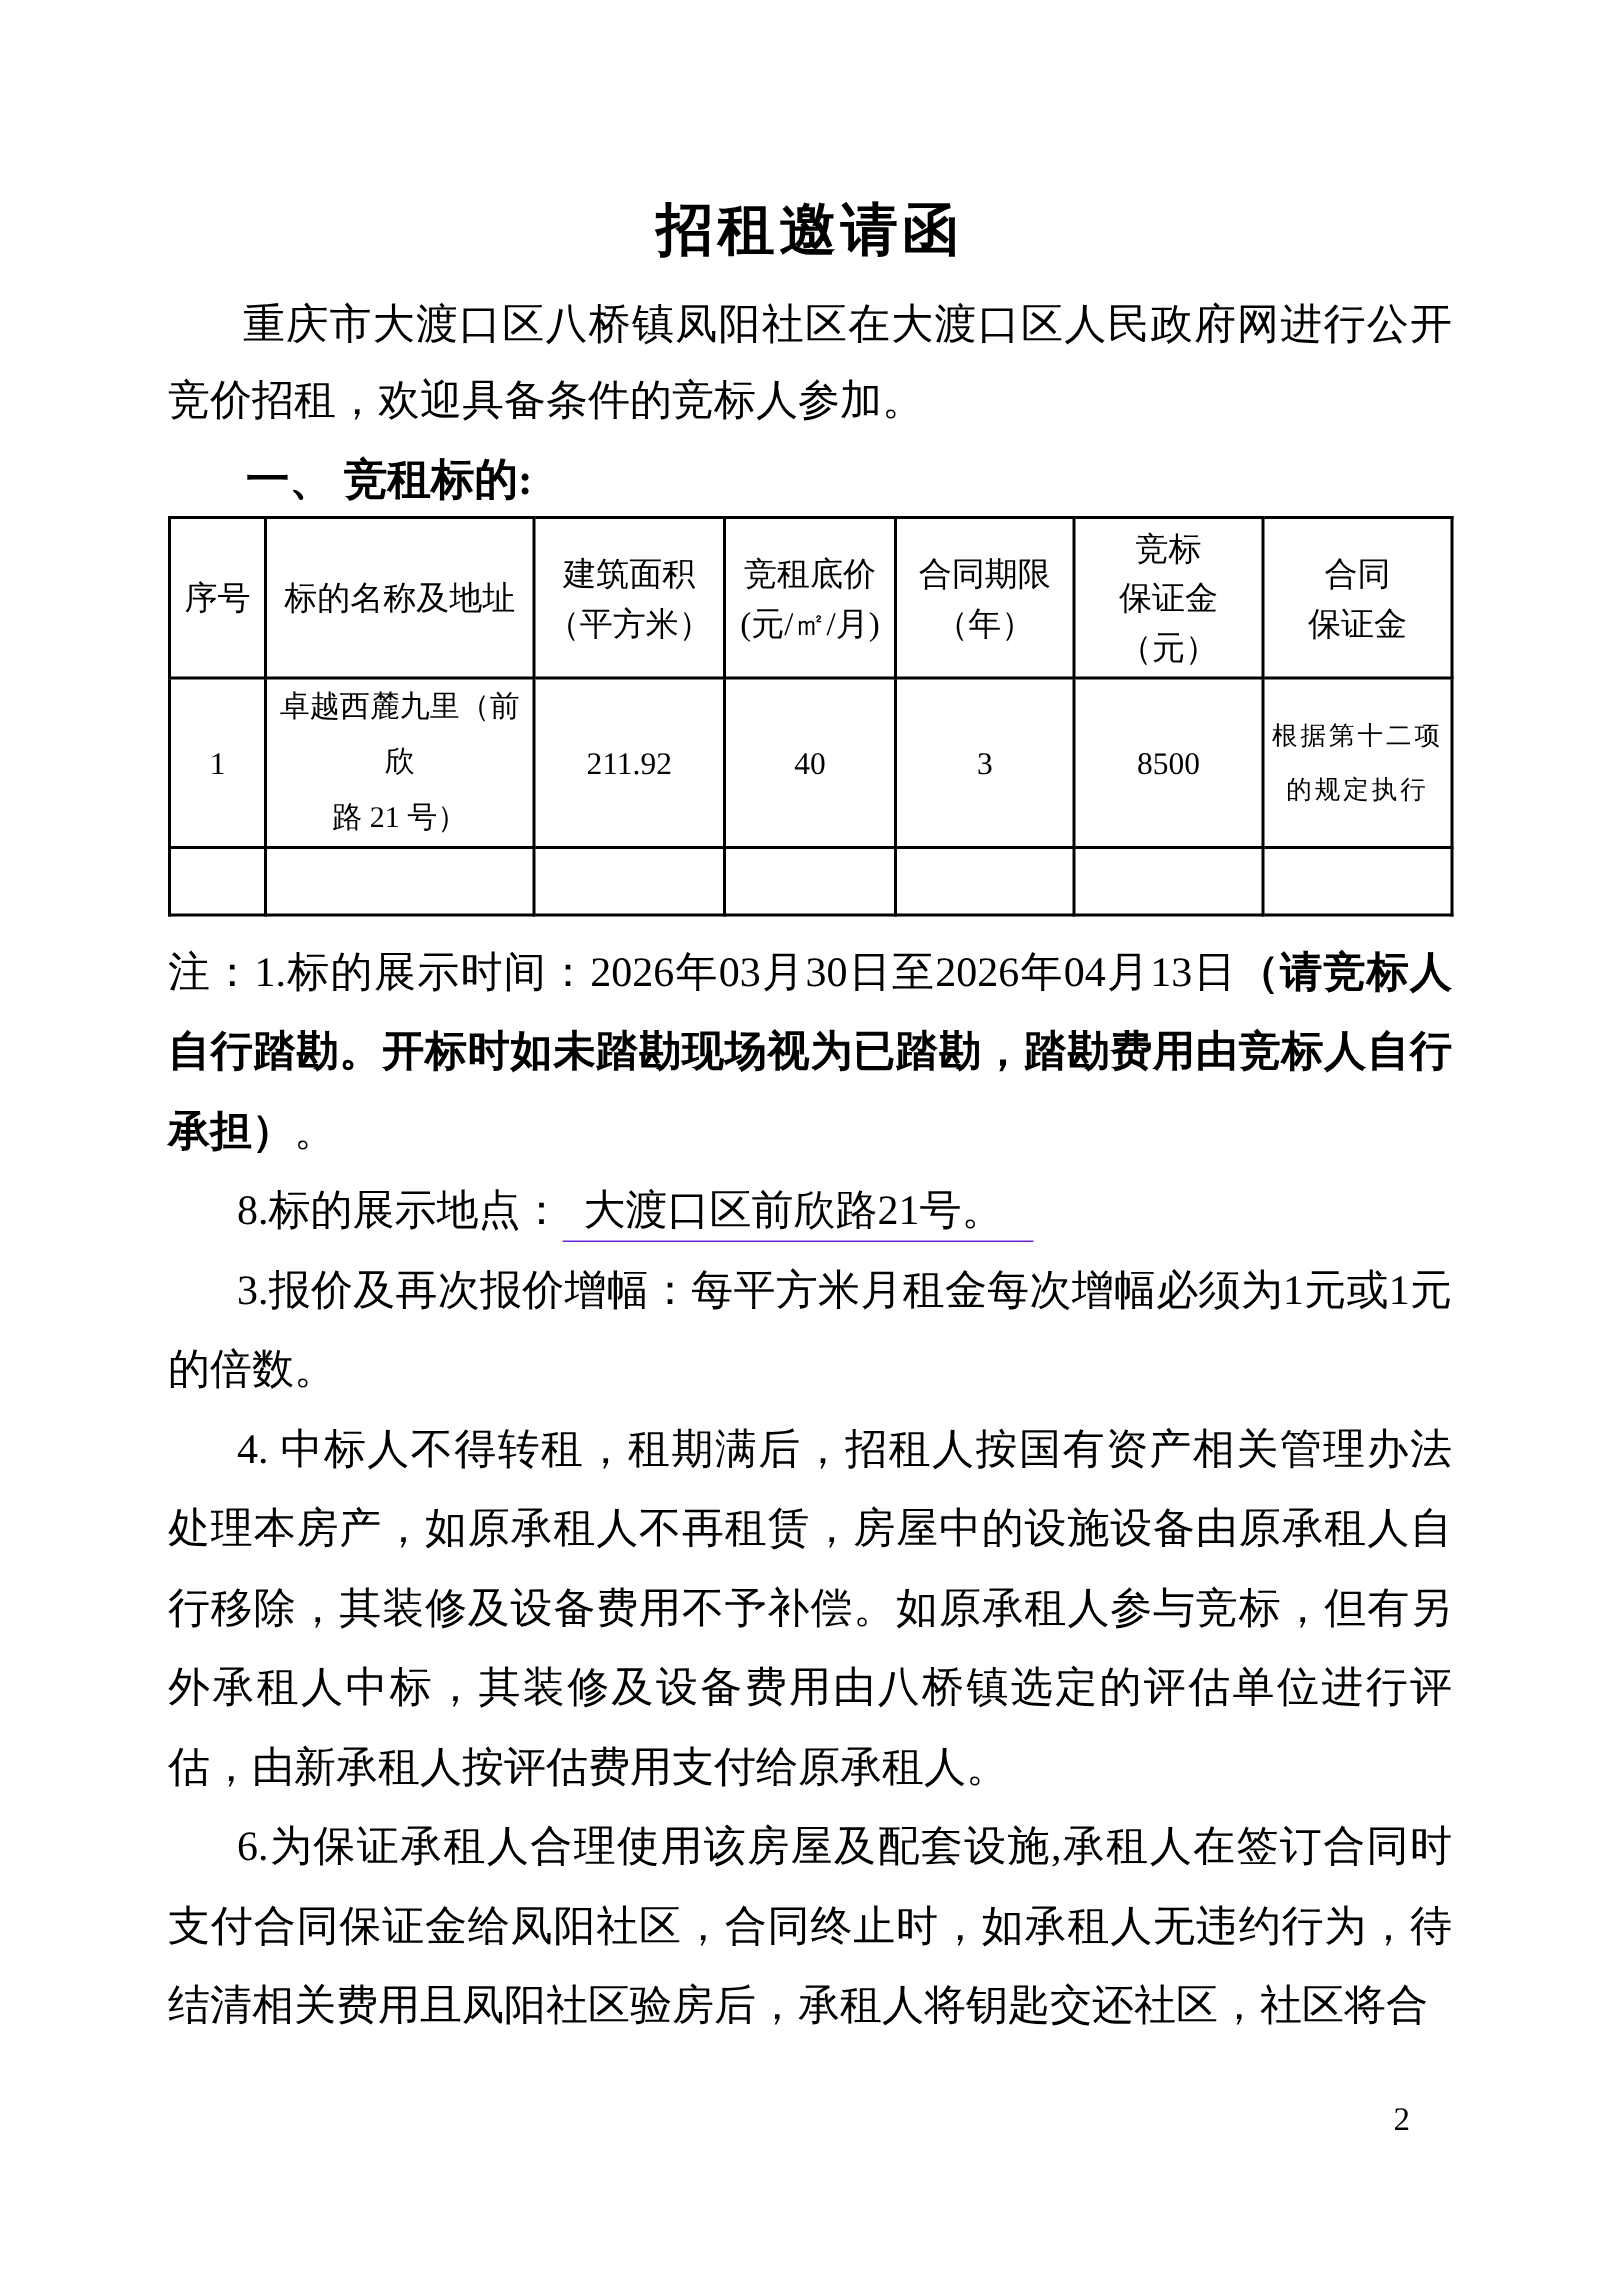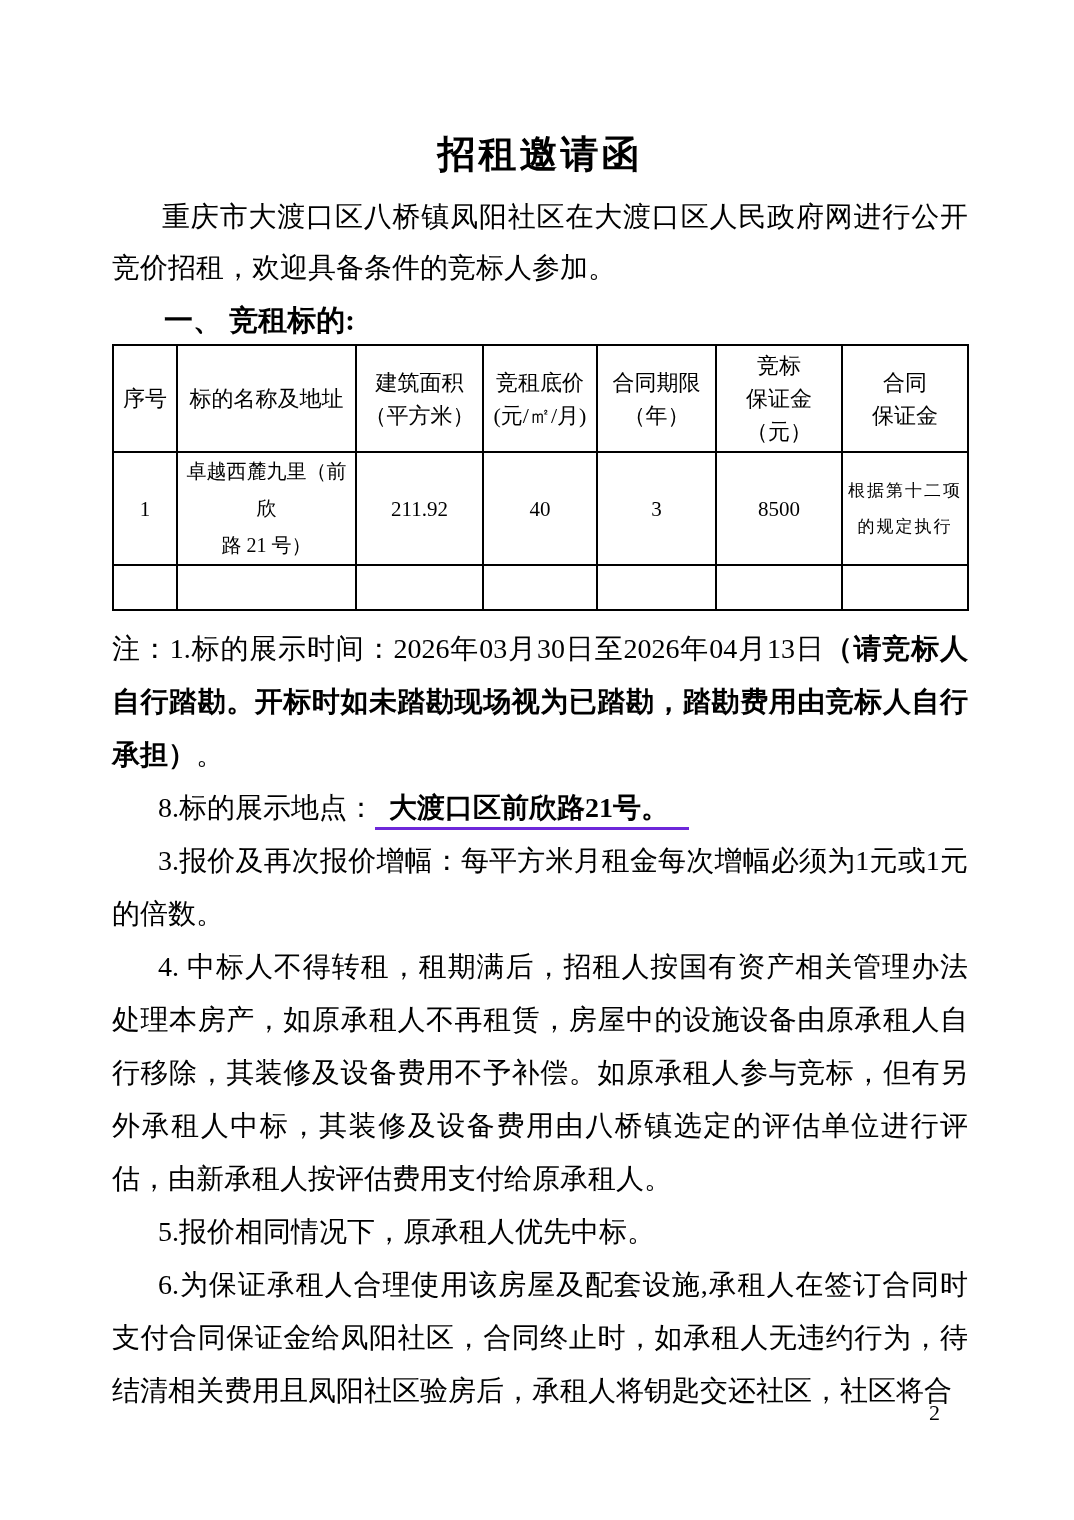--- a/index.html
+++ b/index.html
@@ -48,24 +48,23 @@
   .note{
     margin:0;
     font-size:28px;line-height:53px;
     text-align:justify;
   }
   .note.first{margin-top:11px;}
   .note.indent{text-indent:46px;}
   .note b{font-weight:bold;}
   .ul-seg{
     display:inline-block;text-indent:0;
-    border-bottom:3px solid #6d28d9;
+    border-bottom:1px solid #6d28d9;
     padding:0 20px 0 14px;
     line-height:38px;
-    font-weight:bold;
   }
   .pagenum{
     position:absolute;top:1400px;right:94px;
     font-size:22px;line-height:26px;
   }
 </style>
 </head>
 <body>
 
 <div class="page">
@@ -127,20 +126,19 @@
       </table>
 
     <p class="note first"><span>注：1.标的展示时间：2026年03月30日至2026年04月13日</span><b>（请竞标人自行踏勘。开标时如未踏勘现场视为已踏勘，踏勘费用由竞标人自行承担）</b><span>。</span></p>
 
     <p class="note indent"><span>8.标的展示地点：</span><span class="ul-seg">大渡口区前欣路21号。</span></p>
 
     <p class="note indent">3.报价及再次报价增幅：每平方米月租金每次增幅必须为1元或1元的倍数。</p>
 
     <p class="note indent">4. 中标人不得转租，租期满后，招租人按国有资产相关管理办法处理本房产，如原承租人不再租赁，房屋中的设施设备由原承租人自行移除，其装修及设备费用不予补偿。如原承租人参与竞标，但有另外承租人中标，其装修及设备费用由八桥镇选定的评估单位进行评估，由新承租人按评估费用支付给原承租人。</p>
 
-    <p class="note indent">5.报价相同情况下，原承租人优先中标。</p>
 
     <p class="note indent">6.为保证承租人合理使用该房屋及配套设施,承租人在签订合同时支付合同保证金给凤阳社区，合同终止时，如承租人无违约行为，待结清相关费用且凤阳社区验房后，承租人将钥匙交还社区，社区将合</p>
 
   </div>
 
   <div class="pagenum">2</div>
 </div>
 
 </body></html>

